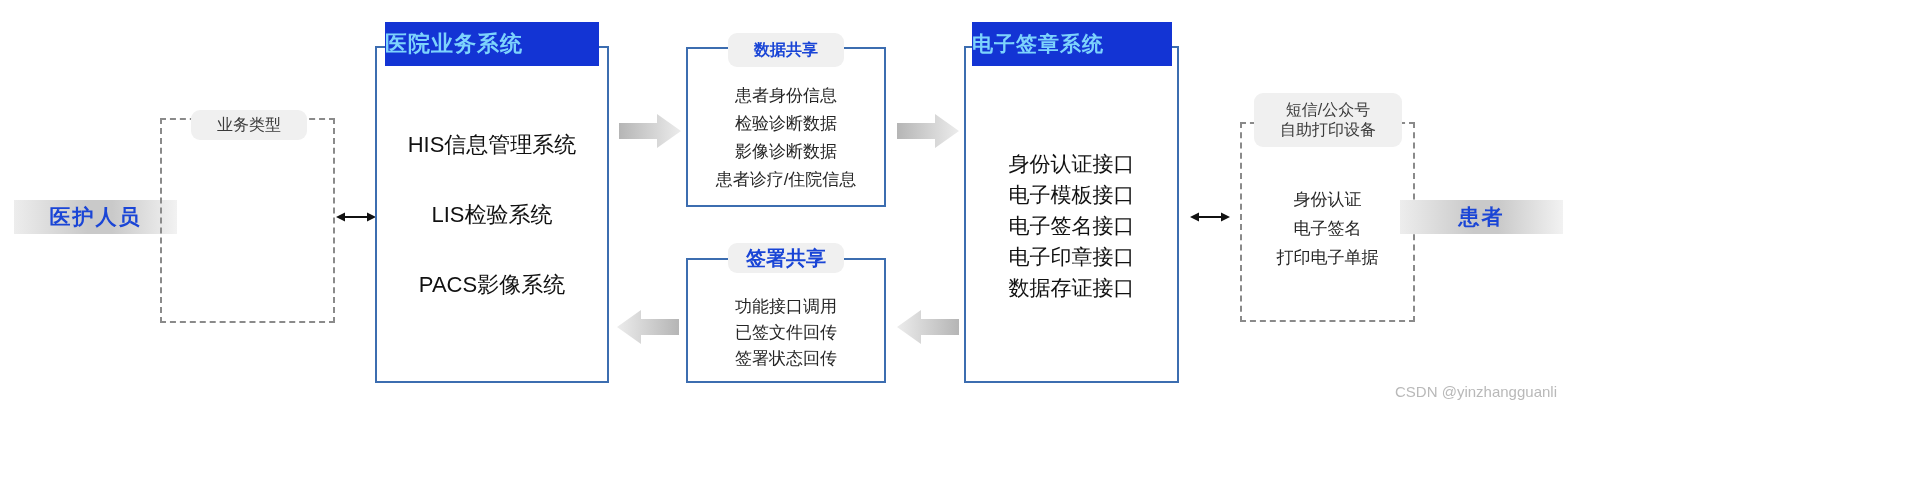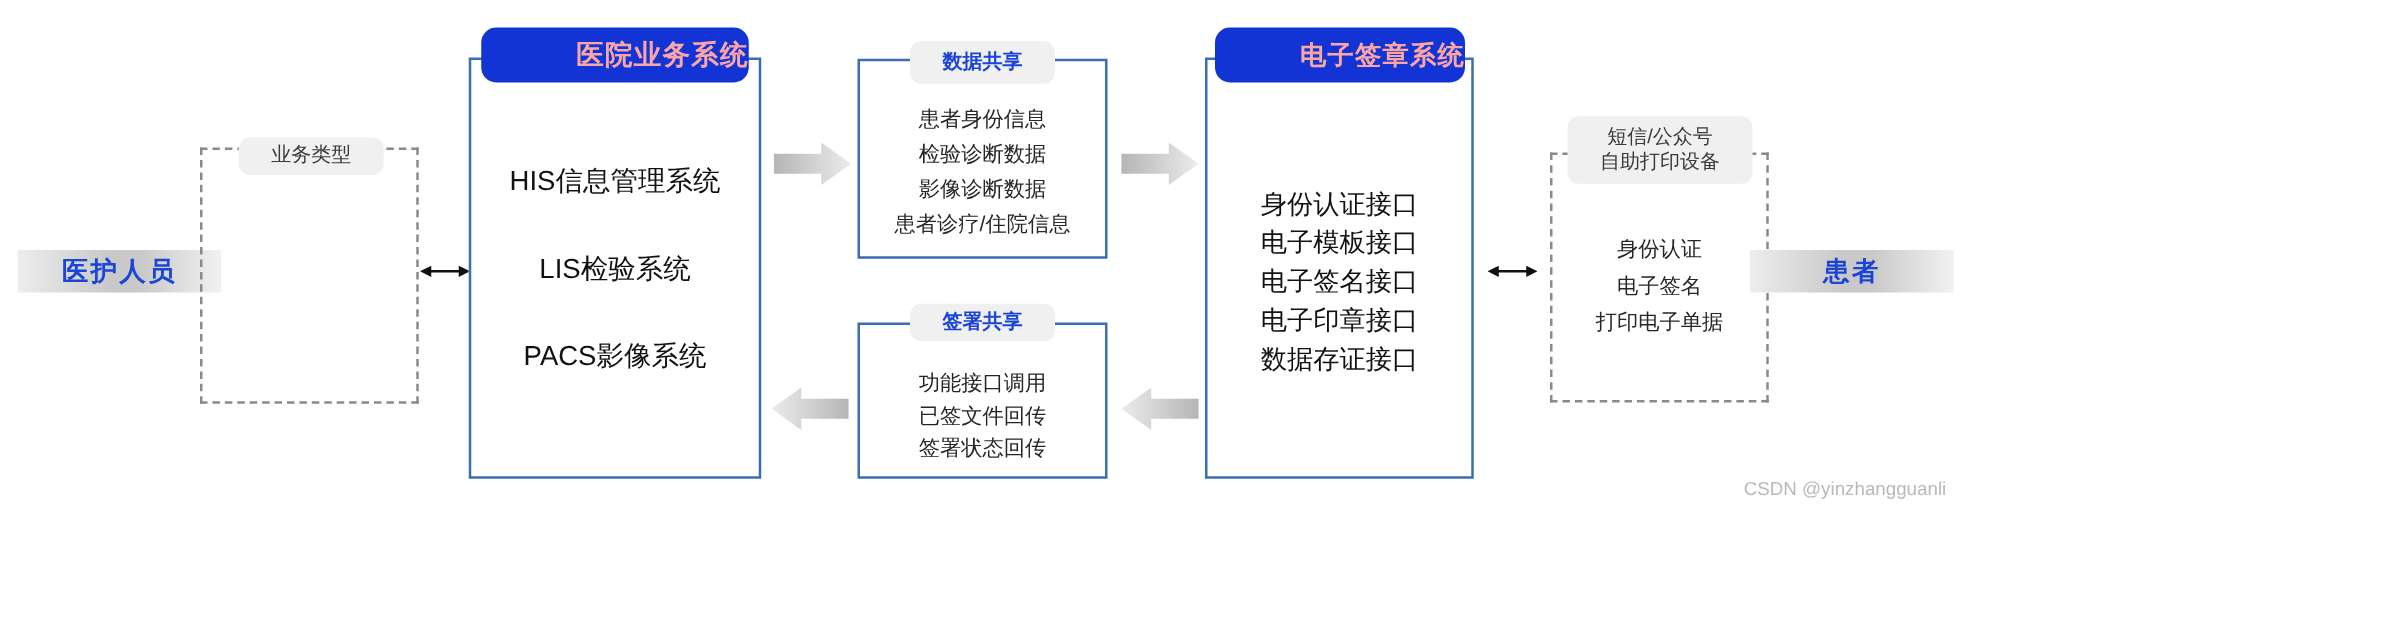--- a/index.html
+++ b/index.html
@@ -43,24 +43,24 @@
     background:#f0f0f0;
     border-radius:9px;
     color:#3a3a3a;
     text-align:center;
     line-height:1.22;
   }
   .chip.blue{color:#1a45d6;font-weight:bold;}
 
   
   .bluehead{
-    display:flex;align-items:center;justify-content:flex-end;
+    display:flex;align-items:center;justify-content:flex-start;
     background:#1334d4;
-    border-radius:12px;
-    color:#fca5a5;
+    border-radius:0;
+    color:#7dd3fc;
     font-weight:bold;
     letter-spacing:1px;
   }
 
   
   .list{
     display:flex;flex-direction:column;align-items:center;justify-content:center;
     color:#262626;
     text-align:right;
     white-space:nowrap;
@@ -151,21 +151,21 @@
           <stop offset="0%" stop-color="#b5b5b5"></stop>
           <stop offset="100%" stop-color="#ececec"></stop>
         </linearGradient>
       </defs>
       <polygon points="0,9 38,9 38,0 62,17 38,34 38,25 0,25" fill="url(#gR2)"></polygon>
     </svg>
   </div>
 
   <div class="abs panel" style="left:686px;top:258px;width:200px;height:125px;"></div>
 
-  <div class="abs chip blue" style="left:728px;top:243px;width:116px;height:30px;font-size:16px;">
+  <div class="abs chip blue" style="left:728px;top:243px;width:116px;height:30px;font-size:20px;">
     <span>签署共享</span>
   </div>
 
   <div class="abs list" style="left:686px;top:287px;width:200px;height:90px;font-size:17px;gap:9px;">
     <div>功能接口调用</div>
     <div>已签文件回传</div>
     <div>签署状态回传</div>
   </div>
 
   <div class="fatarrow" style="left:617px;top:310px;">

